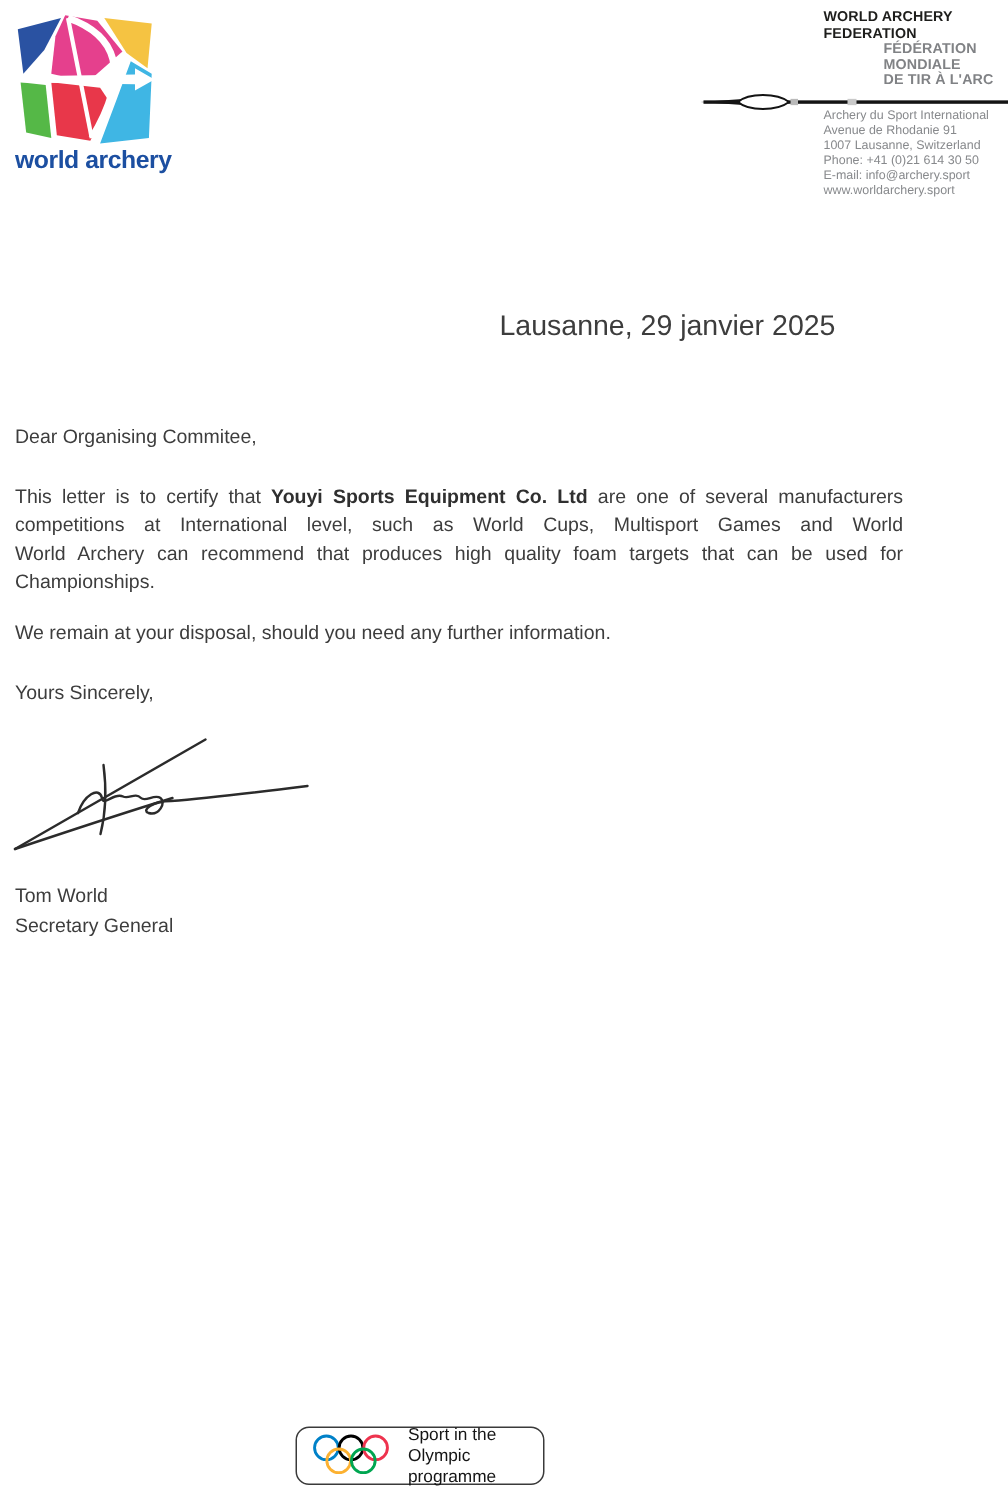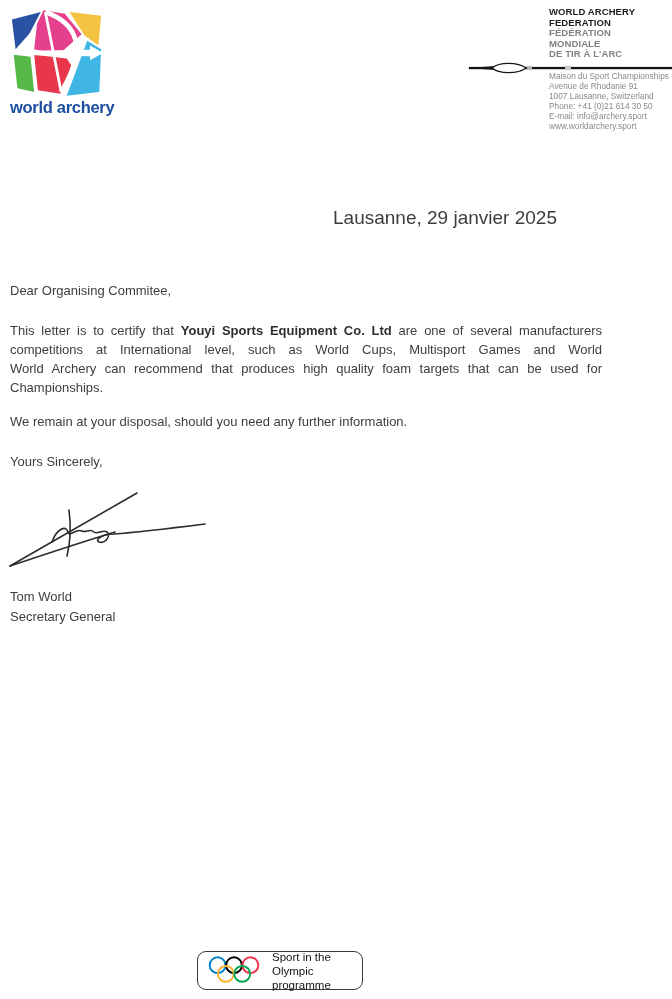--- a/index.html
+++ b/index.html
@@ -9,21 +9,21 @@
   }
   
   .logo-block{position:absolute;left:10px;top:8px;width:96px;}
   .logo-svg{display:block;width:93px;height:88px;}
   .wordmark{
     margin-top:2px;font-weight:bold;font-size:16.5px;letter-spacing:-0.3px;
     color:#1c4fa1;white-space:nowrap;
   }
   .head-right{position:absolute;left:549px;top:7px;width:120px;}
   .fed-en{font-weight:bold;font-size:9.5px;line-height:10.5px;color:#1d1d1b;letter-spacing:0.1px;}
-  .fed-fr{font-weight:bold;font-size:9.5px;line-height:10.5px;color:#808285;letter-spacing:0.1px;}
+  .fed-fr{font-weight:bold;font-size:9.5px;line-height:10.5px;color:#808285;letter-spacing:0.1px;margin-left:40px;}
   .arrow-svg{position:absolute;left:465px;top:60px;width:207px;height:16px;}
   .address{position:absolute;left:549px;top:71px;font-size:8.3px;line-height:10.1px;color:#87898c;}
   
   .dateline{position:absolute;left:333px;top:207px;font-size:19px;color:#3d3d3d;}
   .salutation{position:absolute;left:10px;top:283px;font-size:13px;color:#3d3d3d;text-align:right;}
   .para1{position:absolute;left:10px;top:321px;width:592px;font-size:13px;color:#3d3d3d;}
   .para1 .jline{line-height:19px;text-align:justify;text-align-last:justify;}
   .para1 .lastline{line-height:19px;text-align:left;}
   .para1 b{color:#2f2f2f;}
   .para2{position:absolute;left:10px;top:414px;font-size:13px;color:#3d3d3d;}
@@ -69,21 +69,21 @@
 
   <svg class="arrow-svg" viewBox="0 0 207 16">
     <rect x="4" y="6.9" width="203" height="2.3" fill="#141414"></rect>
     <polygon points="2,8 46,4.9 46,11.1" fill="#141414"></polygon>
     <rect x="62" y="5.9" width="5" height="4.2" fill="#b9b9b9"></rect>
     <rect x="100" y="5.9" width="6" height="4.2" fill="#c9c9c9"></rect>
     <path d="M 27 8 C 34 1.8, 53 1.8, 61 8 C 53 14.2, 34 14.2, 27 8 Z" fill="#ffffff" stroke="#141414" stroke-width="1.3"></path>
   </svg>
 
   <div class="address">
-    <div>Maison du Sport Championships</div>
+    <div>Archery du Sport International</div>
     <div>Avenue de Rhodanie 91</div>
     <div>1007 Lausanne, Switzerland</div>
     <div>Phone: +41 (0)21 614 30 50</div>
     <div>E-mail: info@archery.sport</div>
     <div>www.worldarchery.sport</div>
   </div>
 
   <div class="dateline">Lausanne, 29 janvier 2025</div>
 
   <div class="salutation">Dear Organising Commitee,</div>

